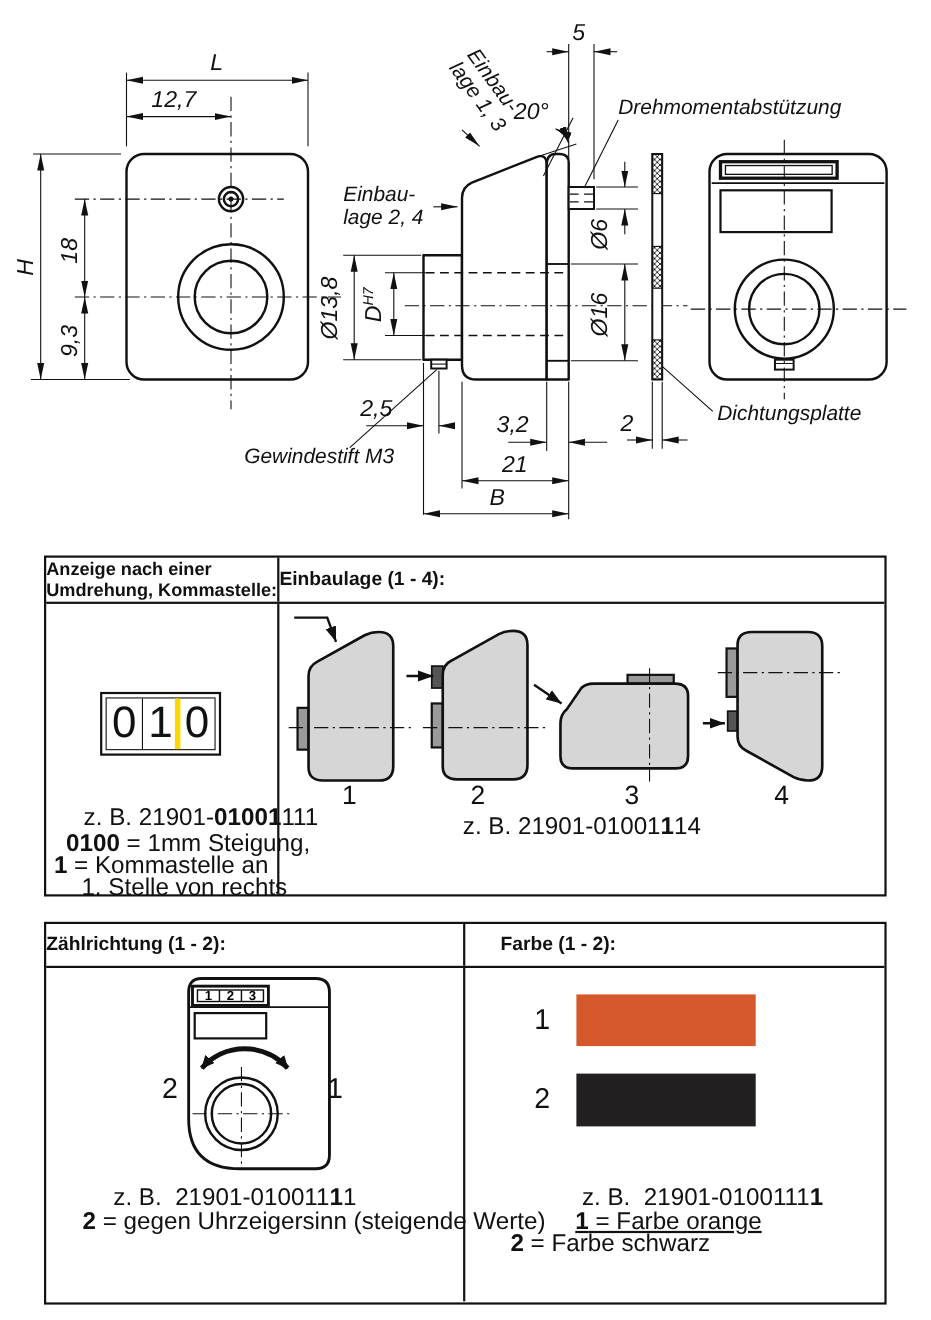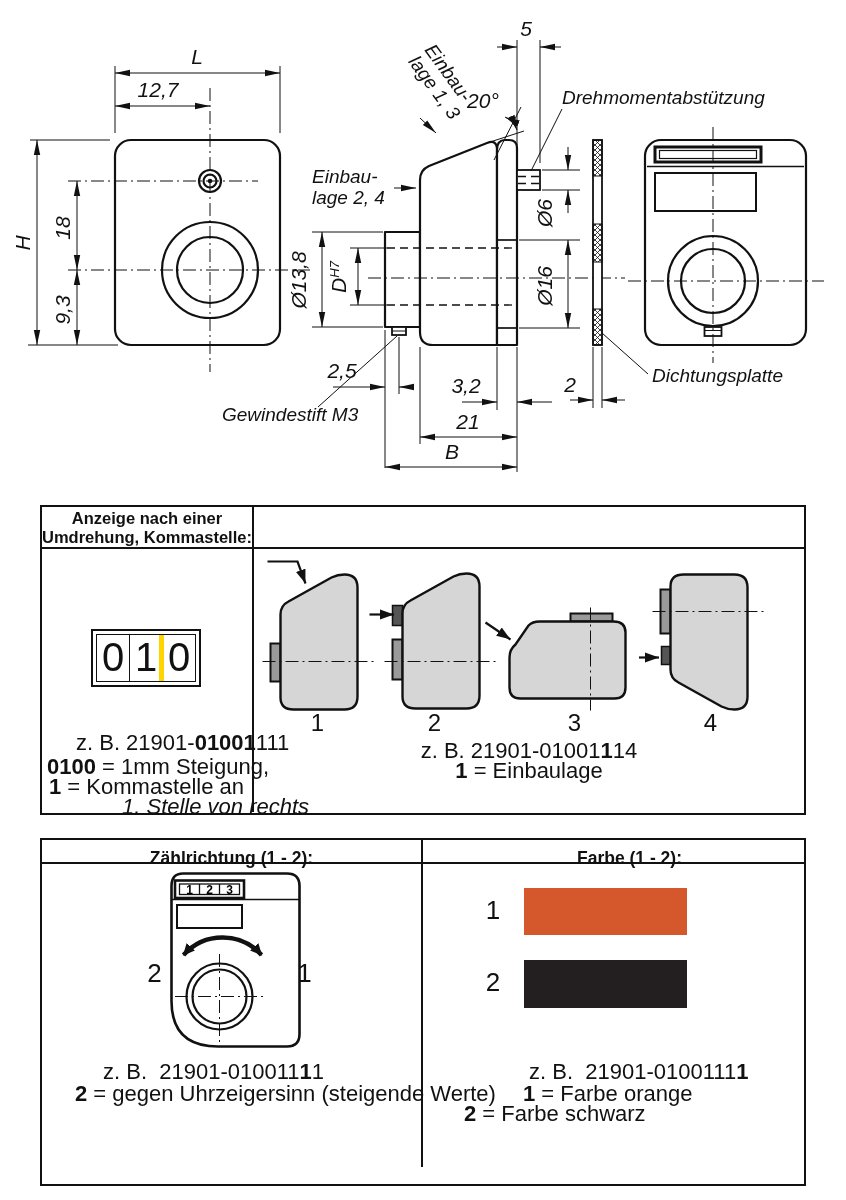--- a/index.html
+++ b/index.html
@@ -15,21 +15,21 @@
   .dim   { fill:none; stroke:#111; stroke-width:1; }
   .cl    { fill:none; stroke:#111; stroke-width:1; stroke-dasharray:13 4 2 4; }
   .hid   { fill:none; stroke:#111; stroke-width:1.3; stroke-dasharray:8 5; }
   text.dimt { font-style:italic; font-size:21px; fill:#111; }
   text.lbl  { font-style:italic; font-size:19px; fill:#111; }
   text.figno { font-size:24px; fill:#111; }
   
   .tbl { position:absolute; border:2.5px solid #111; background:#fff; box-sizing:border-box; }
   .thead { display:flex; border-bottom:2.5px solid #111; box-sizing:border-box; }
   .tbody { display:flex; box-sizing:border-box; position:relative; }
-  .hc { font-weight:bold; text-align:center; box-sizing:border-box; }
+  .hc { font-weight:bold; box-sizing:border-box; }
   .cell { position:relative; box-sizing:border-box; }
   .cdiv { border-right:2.5px solid #111; }
   .t-line { font-size:22px; line-height:20px; white-space:pre; }
   .b { font-weight:bold; }
   
   .counter { position:absolute; border:2.5px solid #111; padding:3px; background:#fff; }
   .counter-in { position:relative; border:1.5px solid #111; display:flex; height:46px; }
   .ccell { width:32px; text-align:center; font-size:40px; line-height:44px; }
   .ccell.mid { border-left:1.5px solid #111; border-right:1.5px solid #111; }
   .commaline { position:absolute; top:0; bottom:0; width:4.5px; }
@@ -183,37 +183,38 @@
       <line x1="628" y1="281" x2="824" y2="281" class="cl"></line>
     </g>
   </svg>
 
   <div class="tbl" style="left:40px; top:505px; width:766px; height:310px;">
     <div class="thead" style="height:42px;">
       <div class="hc cdiv" style="width:212px; font-size:16.5px; line-height:18.5px; padding-top:2px;">
         <div>Anzeige nach einer</div>
         <div>Umdrehung, Kommastelle:</div>
       </div>
+      <div class="hc" style="flex:1; font-size:17.5px; line-height:39px;">Einbaulage (1 - 4):</div>
     </div>
     <div class="tbody" style="height:263px;">
 
       <div class="cell cdiv" style="width:212px;">
         <div class="counter" style="left:49px; top:80px;">
           <div class="counter-in">
             <div class="ccell">0</div>
             <div class="ccell mid">1</div>
             <div class="ccell">0</div>
             <div class="commaline" style="left: 62px; background-color: rgb(255, 213, 0);"></div>
           </div>
         </div>
         <div style="position:absolute; top:184px; left:0; right:0;">
           <div class="t-line" style="padding-left:34px; margin-bottom:4px;"><span>z. B. 21901-</span><span class="b">01001</span><span>111</span></div>
-          <div class="t-line" style="padding-left:5px;"><span class="b">0100</span><span> = 1mm Steigung,</span></div>
+          <div class="t-line" style="padding-left:18px;"><span class="b">0100</span><span> = 1mm Steigung,</span></div>
           <div class="t-line" style="padding-left:7px;"><span class="b">1</span><span> = Kommastelle an</span></div>
-          <div class="t-line" style="padding-left:80px;font-style:italic;"><span>1. Stelle von rechts</span></div>
+          <div class="t-line" style="padding-left:32px;"><span>1. Stelle von rechts</span></div>
         </div>
       </div>
 
       <div class="cell" style="flex:1;">
         <svg width="548" height="190" viewBox="0 0 548 190" style="position:absolute; left:0; top:4px;">
           <defs>
             <marker id="ab" markerUnits="userSpaceOnUse" markerWidth="15" markerHeight="11" refX="14" refY="5.5" orient="auto-start-reverse">
               <path d="M0,0.5 L14,5.5 L0,10.5 Z" fill="#111"></path>
             </marker>
           </defs>
@@ -248,28 +249,27 @@
           </g>
           <line x1="385" y1="104.5" x2="405" y2="104.5" stroke="#111" stroke-width="2.2" marker-end="url(#ab)"></line>
 
           <text x="63.5" y="178" text-anchor="middle" class="figno">1</text>
           <text x="180.5" y="178" text-anchor="middle" class="figno">2</text>
           <text x="320.5" y="178" text-anchor="middle" class="figno">3</text>
           <text x="456.5" y="178" text-anchor="middle" class="figno">4</text>
         </svg>
         <div style="position:absolute; top:192px; left:0; right:0; text-align:center;">
           <div class="t-line"><span>z. B. 21901-01001</span><span class="b">1</span><span>14</span></div>
-          <div class="t-line"><span class="b">1</span><span> = Einbaulage</span></div>
         </div>
       </div>
     </div>
   </div>
 
   <div class="tbl" style="left:40px; top:838px; width:766px; height:348px;">
-    <div class="thead" style="height:24px;">
+    <div class="thead" style="height:40px;">
       <div class="hc cdiv" style="width:381px; font-size:17.5px; line-height:37px;">Zählrichtung (1 - 2):</div>
       <div class="hc" style="flex:1; font-size:17.5px; line-height:37px;padding-left:32px;">Farbe (1 - 2):</div>
     </div>
     <div class="tbody" style="height:303px;">
 
       <div class="cell cdiv" style="width:381px;">
         <svg width="379" height="200" viewBox="0 0 379 200" style="position:absolute; left:0; top:6px;">
           <defs>
             <marker id="ac" markerUnits="userSpaceOnUse" markerWidth="14" markerHeight="13" refX="11" refY="6" orient="auto-start-reverse">
               <path d="M0,0.5 L12,6 L0,11.5 Z" fill="#111"></path>
@@ -299,20 +299,20 @@
         </div>
       </div>
 
       <div class="cell" style="flex:1;">
         <div class="swlabel" style="left:58px; top:31px;">1</div>
         <div class="swatch" style="left: 101px; top: 24px; width: 163px; height: 47px; background-color: rgb(212, 88, 43);"></div>
         <div class="swlabel" style="left:58px; top:103px;">2</div>
         <div class="swatch" style="left: 101px; top: 96px; width: 163px; height: 48px; background-color: rgb(35, 31, 32);"></div>
         <div style="position:absolute; top:198px; left:0; right:0;">
           <div class="t-line" style="padding-left:106px; margin-bottom:2px;"><span>z. B.  21901-0100111</span><span class="b">1</span></div>
-          <div class="t-line" style="padding-left:100px;"><span class="b">1</span><span> = Farbe orange</span></div>
+          <div class="t-line" style="padding-left:100px;text-decoration:underline;"><span class="b">1</span><span> = Farbe orange</span></div>
           <div class="t-line" style="padding-left:41px;"><span class="b">2</span><span> = Farbe schwarz</span></div>
         </div>
       </div>
     </div>
   </div>
 
 </div>
 
 </body></html>

